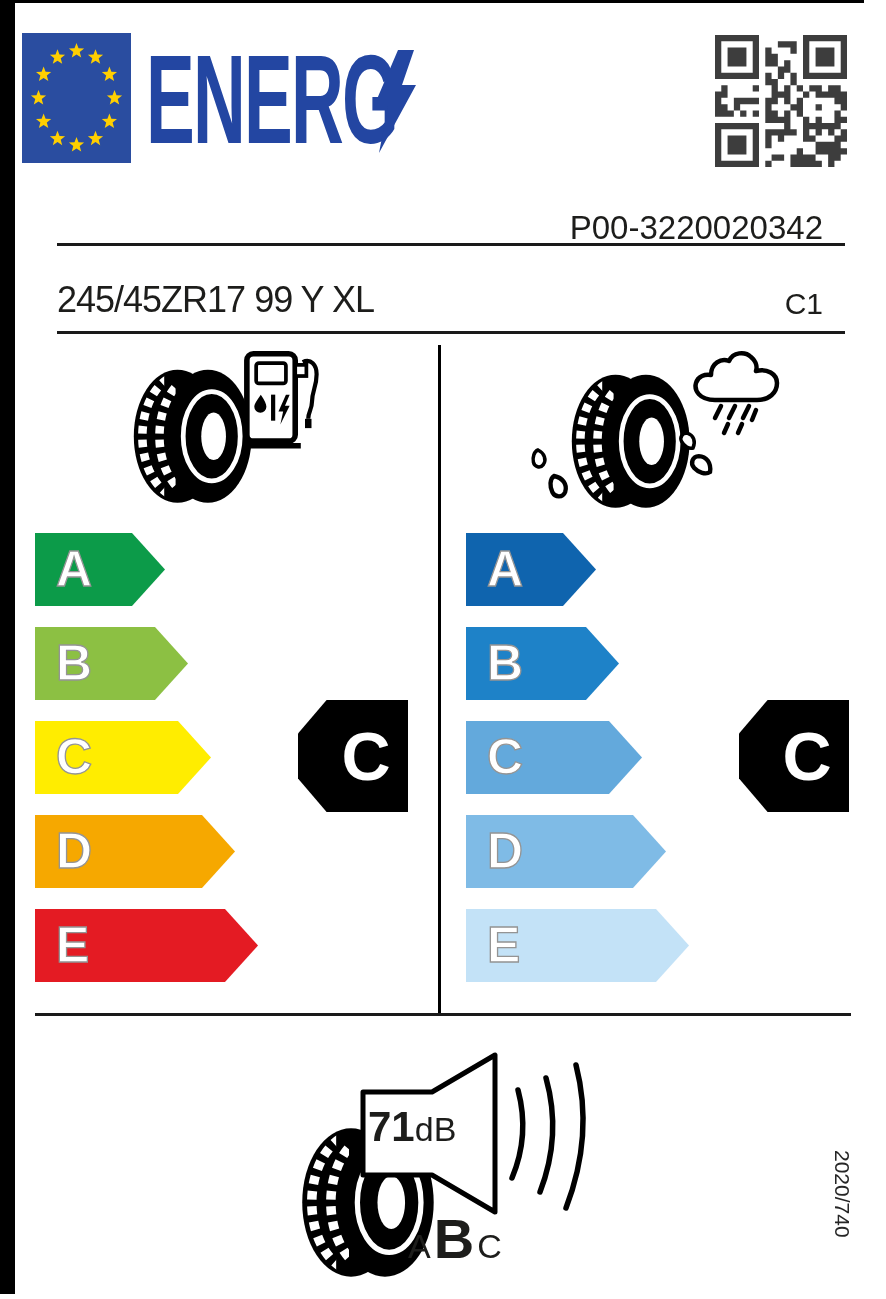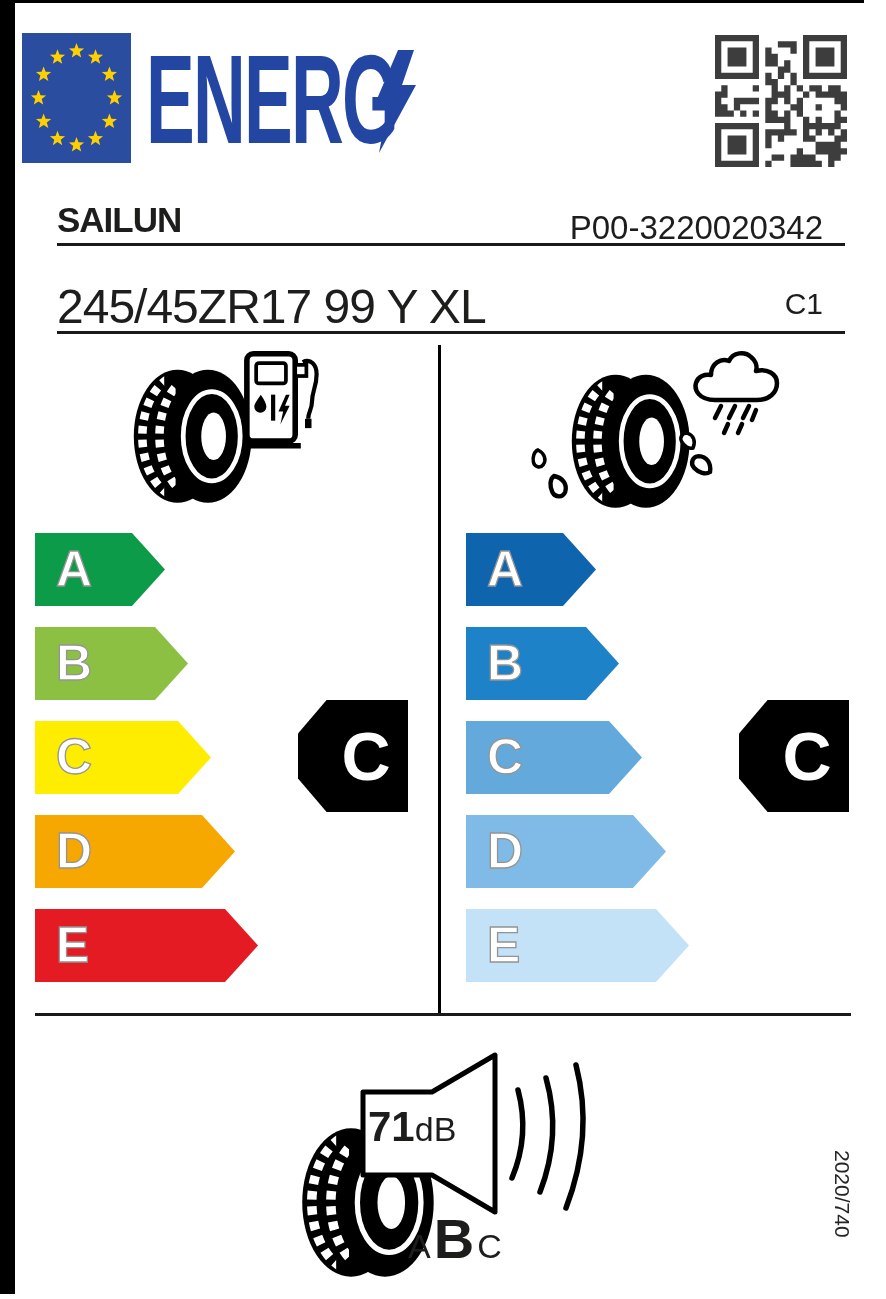--- a/index.html
+++ b/index.html
@@ -15,21 +15,21 @@
   .energ-wrap{position:absolute;left:146px;top:40px;height:118px;display:flex;align-items:center;}
   .energ-text{font-size:126px;font-weight:bold;letter-spacing:-3px;transform:scaleX(.58);transform-origin:0 50%;white-space:nowrap;}
   .bolt{position:absolute;left:374px;top:50px;}
   .qr{position:absolute;left:712px;top:35px;}
 
   
   .brand{position:absolute;left:57px;top:200px;font-size:35px;font-weight:bold;letter-spacing:-1px;}
   .code{position:absolute;right:41px;top:209px;font-size:33px;}
   .rule{position:absolute;background:#1a1a1a;height:3px;}
   .rule1{left:57px;top:243px;width:788px;}
-  .size{position:absolute;left:57px;top:279px;font-size:48px;letter-spacing:-1px;text-align:center;}
+  .size{position:absolute;left:57px;top:279px;font-size:36px;letter-spacing:-1px;text-align:center;}
   .tclass{position:absolute;right:41px;top:287px;font-size:30px;margin-left:28px;}
   .rule2{left:57px;top:331px;width:788px;}
   .vdiv{position:absolute;left:438px;top:345px;width:3px;height:668px;background:#000;}
   .rule3{left:35px;top:1013px;width:816px;}
 
   .icon-left{position:absolute;left:105px;top:340px;}
   .icon-right{position:absolute;left:520px;top:338px;}
 
   
   .scale{position:absolute;display:flex;flex-direction:column;gap:21px;}
@@ -121,21 +121,20 @@
     <polygon points="24,0 40,0 28,35 42,35 5,103 14,56 0,56" fill="#2346a2"></polygon>
   </svg>
 
   <svg class="qr" width="138" height="132" viewBox="0 0 21 21">
     <g id="qr-modules">
         <path d="M10 1h1v1h-1zM11 1h1v1h-1zM12 1h1v1h-1zM8 2h1v1h-1zM12 2h1v1h-1zM8 3h1v1h-1zM9 3h1v1h-1zM8 4h1v1h-1zM9 4h1v1h-1zM11 4h1v1h-1zM10 5h1v1h-1zM11 5h1v1h-1zM8 6h1v1h-1zM10 6h1v1h-1zM12 6h1v1h-1zM8 7h1v1h-1zM9 7h1v1h-1zM12 7h1v1h-1zM1 8h1v1h-1zM6 8h1v1h-1zM9 8h1v1h-1zM11 8h1v1h-1zM13 8h1v1h-1zM15 8h1v1h-1zM16 8h1v1h-1zM18 8h1v1h-1zM19 8h1v1h-1zM0 9h1v1h-1zM1 9h1v1h-1zM9 9h1v1h-1zM10 9h1v1h-1zM11 9h1v1h-1zM14 9h1v1h-1zM16 9h1v1h-1zM17 9h1v1h-1zM18 9h1v1h-1zM19 9h1v1h-1zM20 9h1v1h-1zM0 10h1v1h-1zM3 10h1v1h-1zM4 10h1v1h-1zM5 10h1v1h-1zM6 10h1v1h-1zM8 10h1v1h-1zM9 10h1v1h-1zM11 10h1v1h-1zM13 10h1v1h-1zM19 10h1v1h-1zM20 10h1v1h-1zM0 11h1v1h-1zM1 11h1v1h-1zM3 11h1v1h-1zM8 11h1v1h-1zM12 11h1v1h-1zM13 11h1v1h-1zM16 11h1v1h-1zM20 11h1v1h-1zM0 12h1v1h-1zM1 12h1v1h-1zM2 12h1v1h-1zM4 12h1v1h-1zM6 12h1v1h-1zM8 12h1v1h-1zM9 12h1v1h-1zM11 12h1v1h-1zM13 12h1v1h-1zM19 12h1v1h-1zM8 13h1v1h-1zM9 13h1v1h-1zM10 13h1v1h-1zM11 13h1v1h-1zM14 13h1v1h-1zM16 13h1v1h-1zM19 13h1v1h-1zM20 13h1v1h-1zM11 14h1v1h-1zM14 14h1v1h-1zM15 14h1v1h-1zM16 14h1v1h-1zM17 14h1v1h-1zM18 14h1v1h-1zM19 14h1v1h-1zM8 15h1v1h-1zM9 15h1v1h-1zM10 15h1v1h-1zM11 15h1v1h-1zM12 15h1v1h-1zM14 15h1v1h-1zM16 15h1v1h-1zM18 15h1v1h-1zM20 15h1v1h-1zM8 16h1v1h-1zM10 16h1v1h-1zM14 16h1v1h-1zM15 16h1v1h-1zM19 16h1v1h-1zM20 16h1v1h-1zM8 17h1v1h-1zM16 17h1v1h-1zM17 17h1v1h-1zM18 17h1v1h-1zM19 17h1v1h-1zM13 18h1v1h-1zM16 18h1v1h-1zM17 18h1v1h-1zM18 18h1v1h-1zM19 18h1v1h-1zM20 18h1v1h-1zM9 19h1v1h-1zM10 19h1v1h-1zM12 19h1v1h-1zM13 19h1v1h-1zM14 19h1v1h-1zM15 19h1v1h-1zM18 19h1v1h-1zM19 19h1v1h-1zM8 20h1v1h-1zM12 20h1v1h-1zM13 20h1v1h-1zM14 20h1v1h-1zM15 20h1v1h-1zM16 20h1v1h-1zM18 20h1v1h-1z" fill="#3d3d3d"></path>
         <path d="M0 0h7v7h-7z M1 1h5v5h-5z M2 2h3v3h-3zM14 0h7v7h-7z M15 1h5v5h-5z M16 2h3v3h-3zM0 14h7v7h-7z M1 15h5v5h-5z M2 16h3v3h-3z" fill="#3d3d3d" fill-rule="evenodd"></path>
       </g>
   </svg>
 
-  <div class="brand">SAILUN</div>
   <div class="code">P00-3220020342</div>
   <div class="rule rule1"></div>
   <div class="size">245/45ZR17 99 Y XL</div>
   <div class="tclass">C1</div>
   <div class="rule rule2"></div>
 
   <svg class="icon-left" width="330" height="190" viewBox="0 0 330 190">
     <use href="#tire" transform="translate(25,25) scale(0.95)"></use>
     <g transform="translate(140,10) scale(0.93)">
       <rect x="2" y="4" width="52" height="94" rx="7" fill="#fff" stroke="#000" stroke-width="6"></rect>

